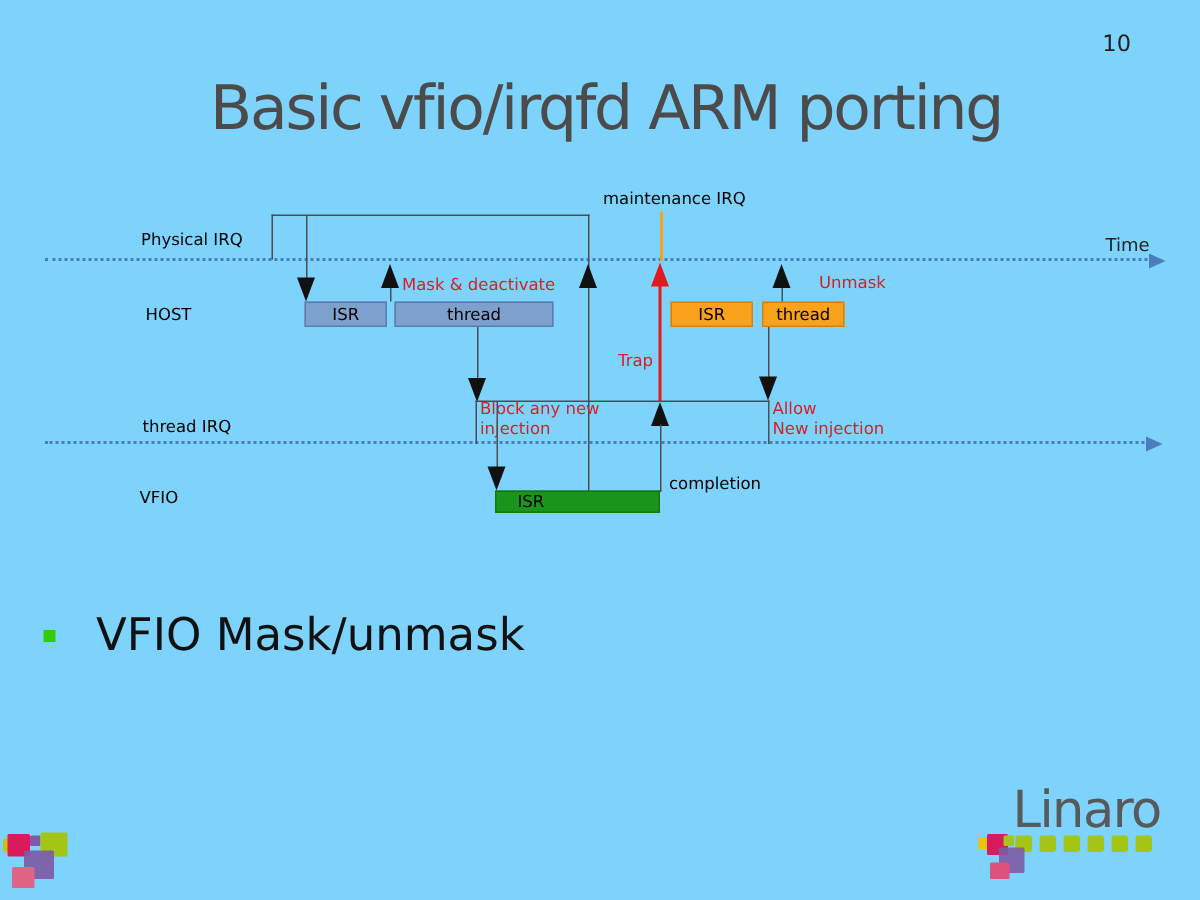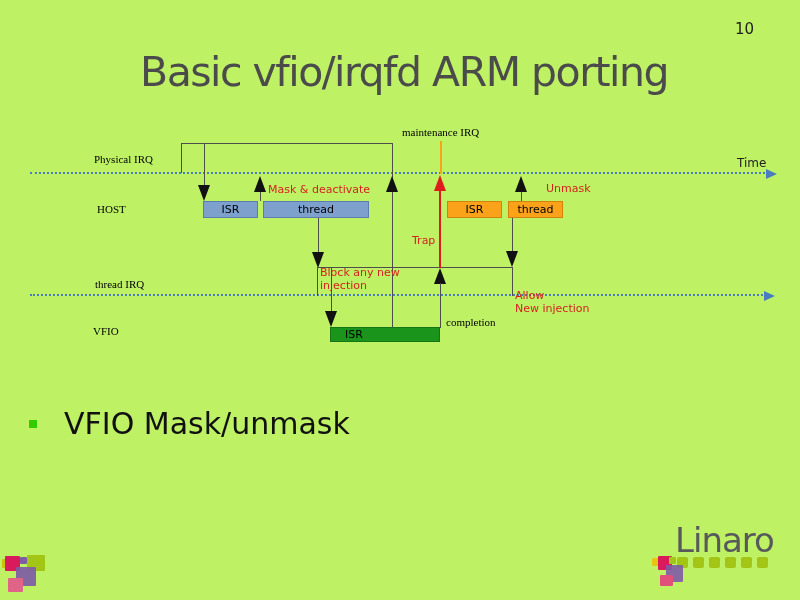--- a/index.html
+++ b/index.html
@@ -1,17 +1,17 @@
 <!DOCTYPE html>
 <html><head>
 <meta charset="utf-8">
 <style>
   html,body{margin:0;padding:0;background:#fff;}
   .slide{
-    position:relative;width:800px;height:600px;background:#bef264;overflow:hidden;
+    position:relative;width:800px;height:600px;background:#7dd3fc;overflow:hidden;
     font-family:"DejaVu Sans", sans-serif;color:#000;
   }
   .abs{position:absolute;}
   .page-number{position:absolute;top:20px;right:46px;font-size:15px;color:#222;}
   .title{
     position:absolute;top:48px;left:4px;width:100%;text-align:center;margin:0;
     font-size:41px;font-weight:400;color:#4b4b4b;letter-spacing:-1.5px;
   }
   
   .axis{position:absolute;height:0;border-top:2px dotted #4a7dbd;}
@@ -23,21 +23,21 @@
   .vline.red{background:#e01b1b;width:2px;}
   .arr{position:absolute;width:0;height:0;}
   .arr.up{border-left:6px solid transparent;border-right:6px solid transparent;border-bottom:16px solid #111;}
   .arr.down{border-left:6px solid transparent;border-right:6px solid transparent;border-top:16px solid #111;}
   .arr.up.red{border-bottom-color:#e01b1b;}
   .box{position:absolute;height:17px;display:flex;align-items:center;justify-content:center;
     font-size:11px;color:#000;box-sizing:border-box;}
   .box.blue{background:#7da0cc;border:1px solid #5a7db0;}
   .box.orange{background:#f9a21a;border:1px solid #d4820a;}
   .box.green{background:#1b941b;border:1px solid #157515;height:15px;justify-content:flex-start;padding-left:14px;}
-  .lbl{position:absolute;font-size:11px;color:#000;white-space:nowrap;font-family:Liberation Serif, serif;}
+  .lbl{position:absolute;font-size:11px;color:#000;white-space:nowrap;}
   .red-label{position:absolute;font-size:11px;color:#d42222;white-space:nowrap;line-height:12.5px;}
   .time-label{position:absolute;font-size:12px;color:#222;}
   
   .bullets{position:absolute;left:29px;top:406px;}
   .bullet-row{display:flex;align-items:center;gap:27px;margin-bottom:8px;}
   .bullet-square{width:8px;height:8px;background:#33cc00;flex:0 0 auto;}
   .bullet-text{font-size:30px;color:#111;white-space:nowrap;}
   
   .linaro-text{position:absolute;left:675px;top:520px;font-size:34px;color:#58595b;
     font-weight:500;letter-spacing:-1px;}
@@ -109,21 +109,21 @@
 
     <div class="box orange" style="left:447px;top:201px;width:55px;">ISR</div>
     <div class="box orange" style="left:508px;top:201px;width:55px;">thread</div>
 
     <div class="vline" style="left:521px;top:190px;height:11px;"></div>
     <div class="arr up" style="left:515px;top:176px;"></div>
     <div class="red-label" style="left:546px;top:183px;">Unmask</div>
 
     <div class="vline" style="left:512px;top:218px;height:35px;"></div>
     <div class="arr down" style="left:506px;top:251px;"></div>
-    <div class="red-label" style="left:515px;top:267px;margin-top:23px;">
+    <div class="red-label" style="left:515px;top:267px;">
       <div>Allow</div>
       <div>New injection</div>
     </div>
 
   </div>
 
   <div class="bullets">
     <div class="bullet-row">
       <span class="bullet-square"></span>
       <span class="bullet-text">VFIO Mask/unmask</span>

